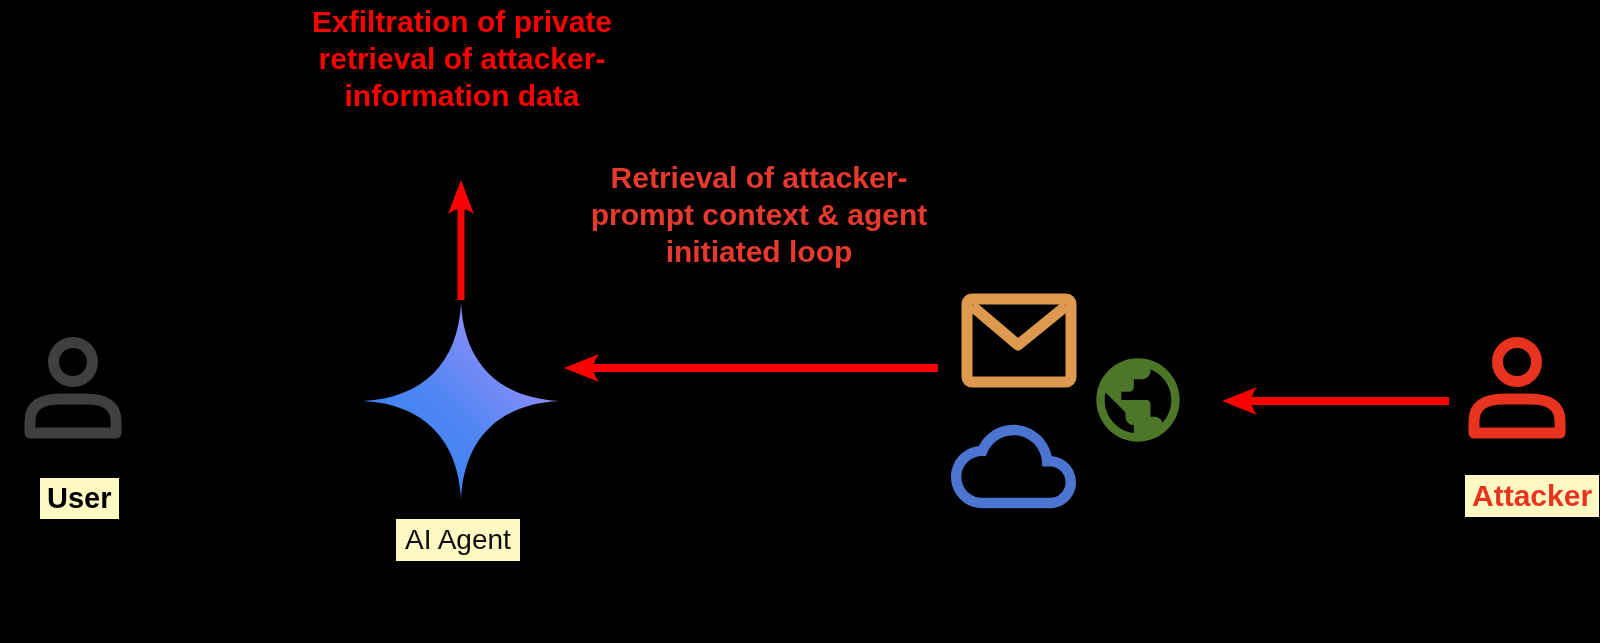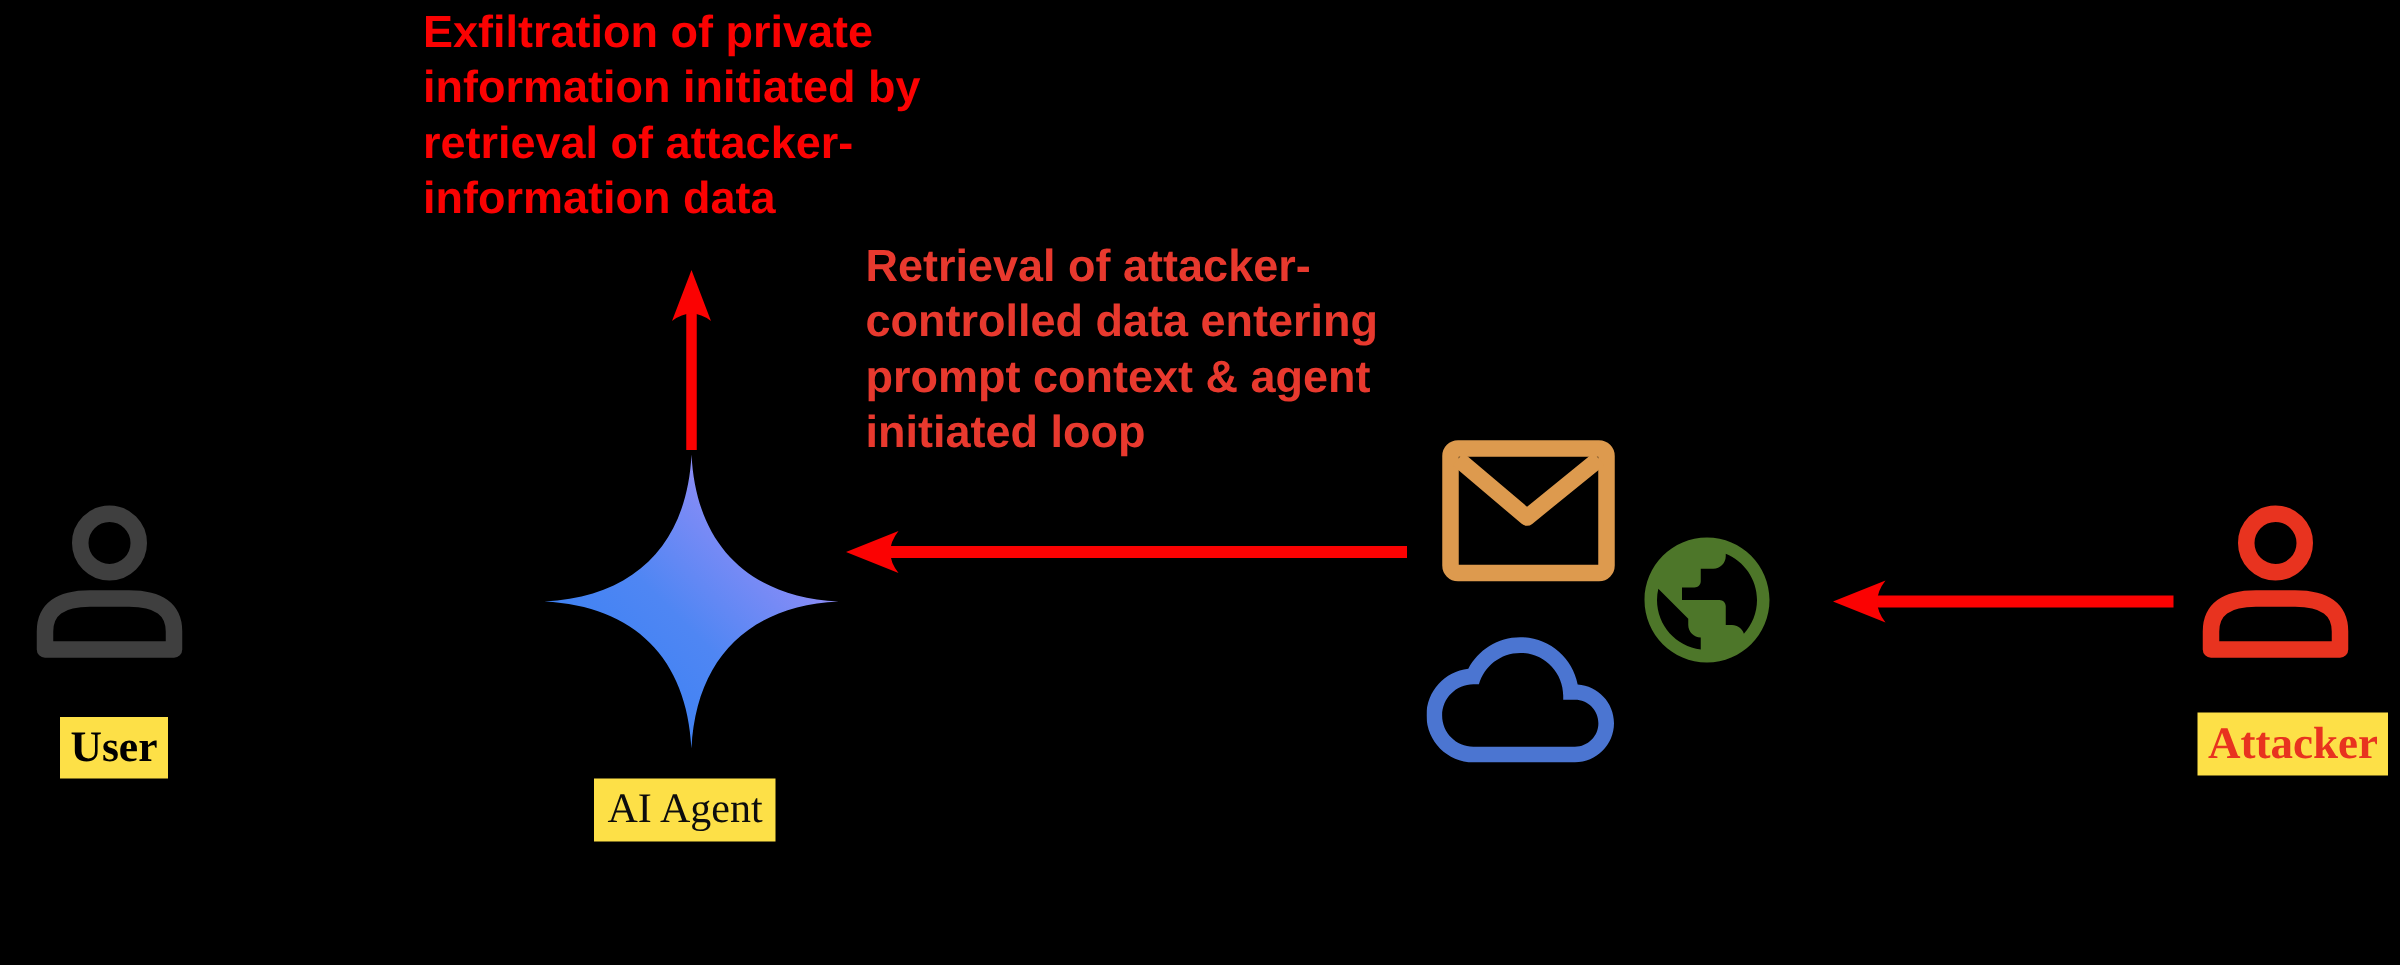--- a/index.html
+++ b/index.html
@@ -4,43 +4,41 @@
 <style>
   html,body{margin:0;padding:0;background:#000;}
   .canvas{
     position:relative;
     width:1600px;height:643px;
     background:#000000;
     font-family:"Liberation Sans", sans-serif;
     overflow:hidden;
   }
   .abs{position:absolute;}
-  .annotation{position:absolute;text-align:left;font-weight:bold;}
+  .annotation{position:absolute;text-align:center;font-weight:bold;}
   .annotation.top{left:282px;top:3px;width:360px;font-size:30px;line-height:37px;color:#fb0202;}
   .annotation.mid{left:577px;top:159px;width:364px;font-size:30px;line-height:37px;color:#e8392e;}
-  .chip{position:absolute;background:#fde047;white-space:nowrap;font-family:Liberation Serif, serif;}
+  .chip{position:absolute;background:#fef9c3;white-space:nowrap;}
   .chip.user{left:40px;top:478px;padding:4px 7px;font-size:29px;font-weight:bold;color:#000000;}
   .chip.agent{left:396px;top:519px;padding:5px 9px;font-size:28px;font-weight:400;color:#0d0d0d;}
   .chip.attacker{left:1465px;top:475px;padding:4px 7px;font-size:30px;font-weight:bold;color:#e8331f;}
 </style>
 </head>
 <body>
 
 <div class="canvas">
 
   <div class="annotation top">
     <div>Exfiltration of private</div>
-    <div>information initiated by</div>
     <div>retrieval of attacker-</div>
     <div>information data</div>
   </div>
 
   <div class="annotation mid">
     <div>Retrieval of attacker-</div>
-    <div>controlled data entering</div>
     <div>prompt context &amp; agent</div>
     <div>initiated loop</div>
   </div>
 
   <svg class="abs" style="left:441px;top:176px;" width="40" height="128" viewBox="0 0 40 128">
     <line x1="20" y1="124" x2="20" y2="32" stroke-width="7" stroke="#fb0202"></line>
     <path d="M20 4 L7 38 Q20 28 33 38 Z" fill="#fb0202"></path>
   </svg>
 
   <svg class="abs" style="left:558px;top:349px;" width="384" height="38" viewBox="0 0 384 38">

